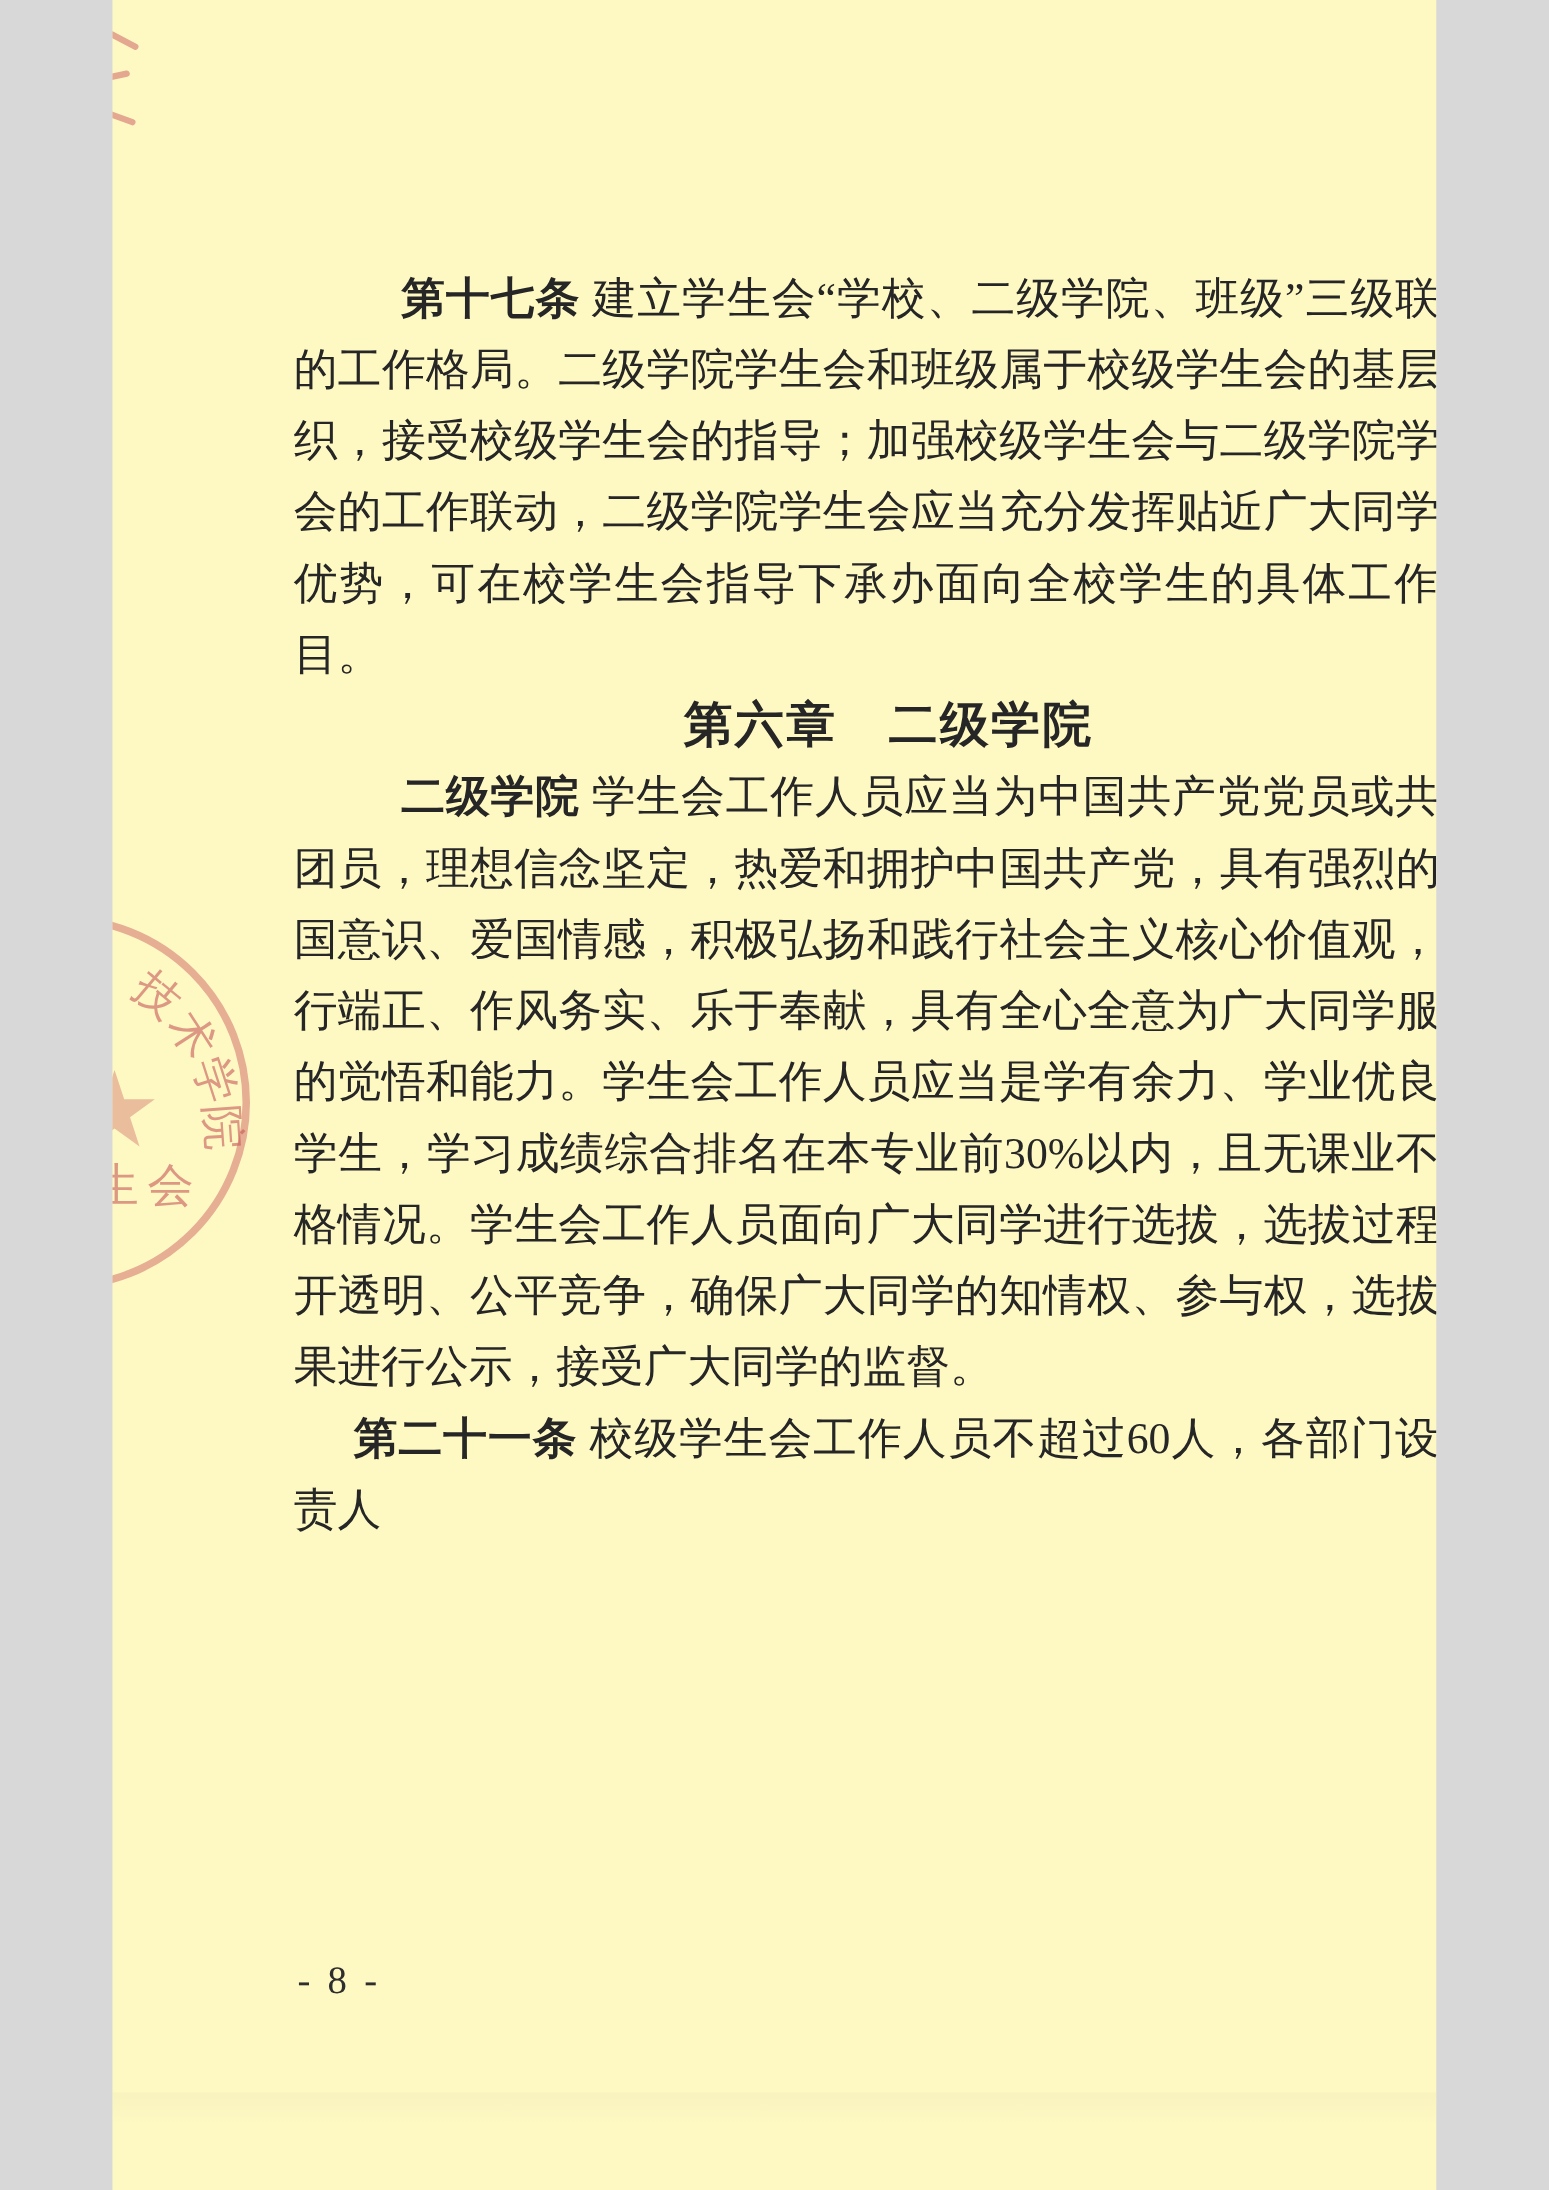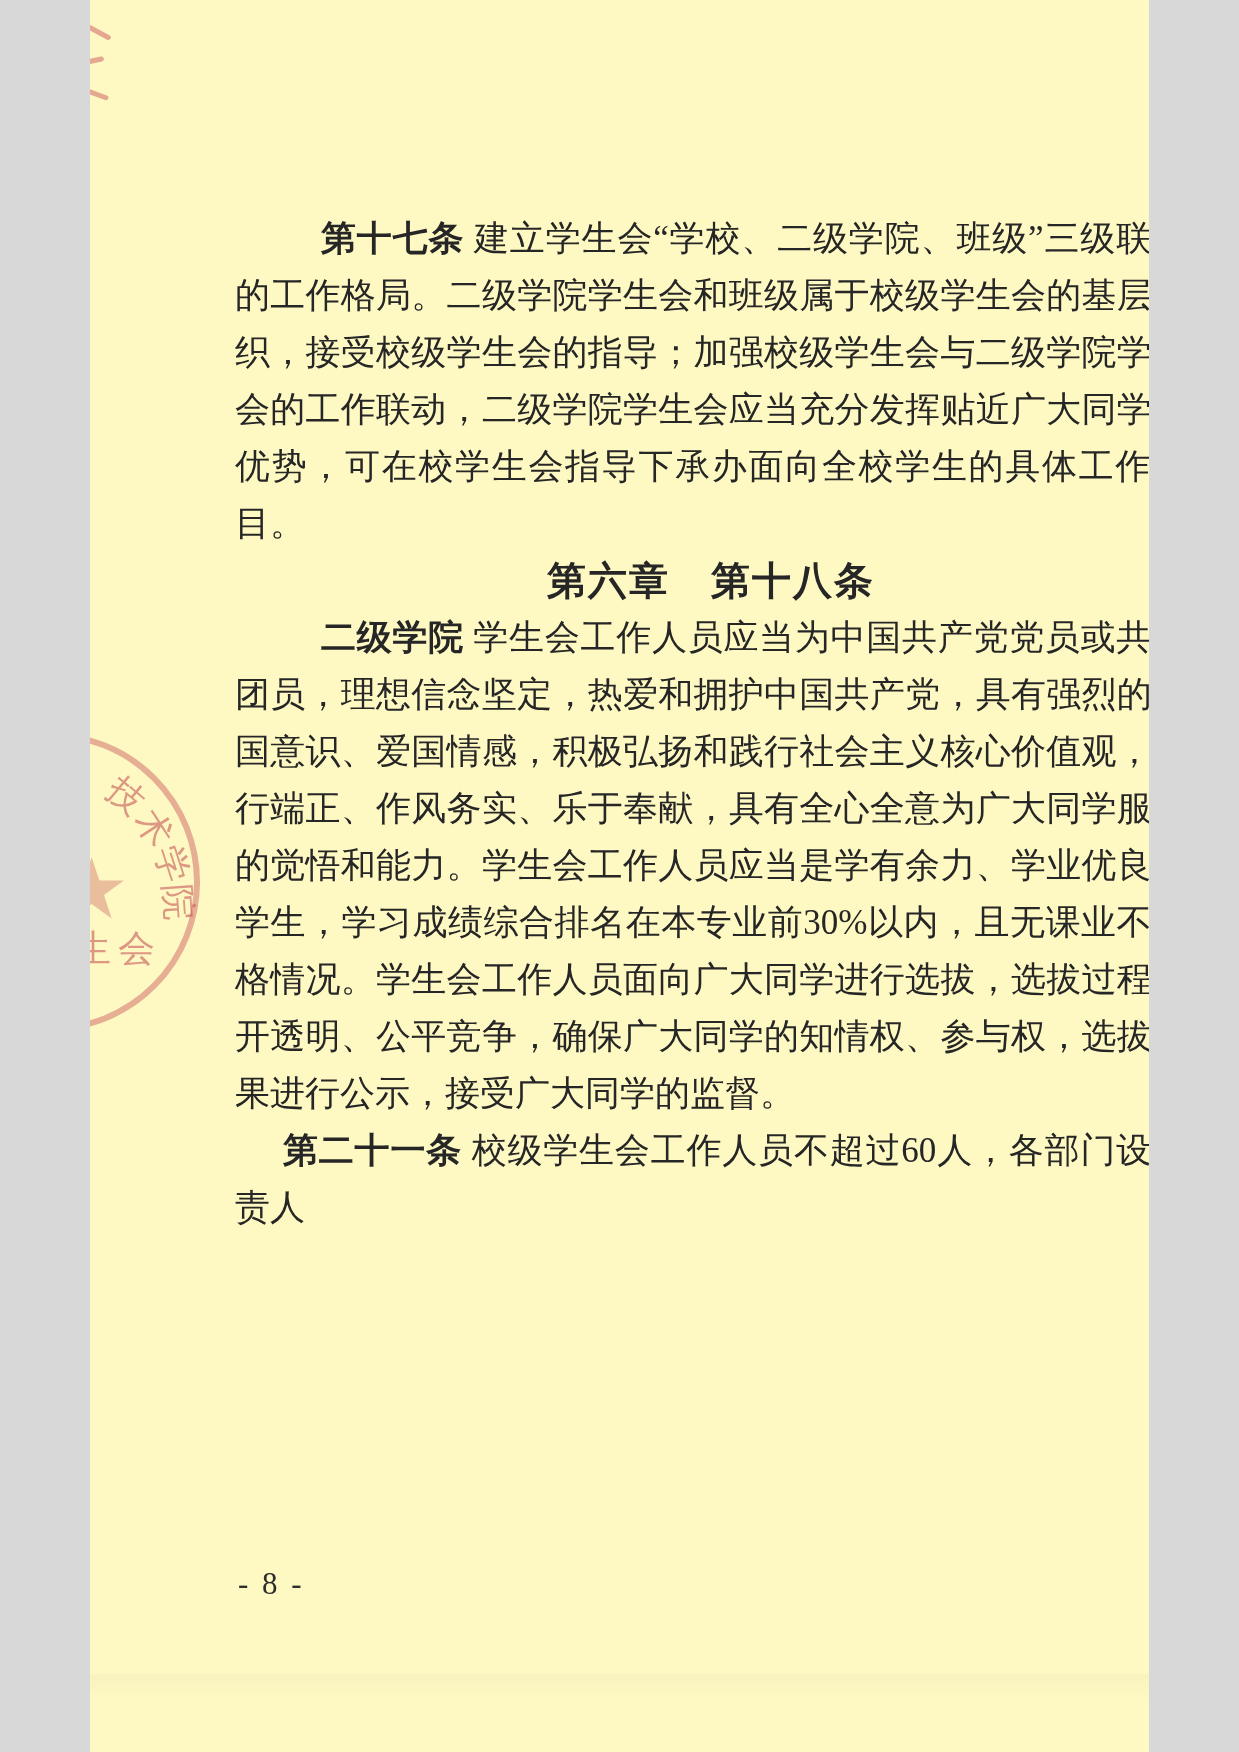--- a/index.html
+++ b/index.html
@@ -98,21 +98,21 @@
 
   <div class="doc-body">
 
     <p>
       <span class="article-lead">第十七条</span>
       <span>建立学生会“学校、二级学院、班级”三级联动的工作格局。二级学院学生会和班级属于校级学生会的基层组织，接受校级学生会的指导；加强校级学生会与二级学院学生会的工作联动，二级学院学生会应当充分发挥贴近广大同学的优势，可在校学生会指导下承办面向全校学生的具体工作项目。</span>
     </p>
 
 
 
-    <p class="chapter-heading">第六章　第十八条</p>
+    <p class="chapter-heading">第六章　二级学院</p>
 
     <p>
       <span class="article-lead">二级学院</span>
       <span>学生会工作人员应当为中国共产党党员或共青团员，理想信念坚定，热爱和拥护中国共产党，具有强烈的爱国意识、爱国情感，积极弘扬和践行社会主义核心价值观，品行端正、作风务实、乐于奉献，具有全心全意为广大同学服务的觉悟和能力。学生会工作人员应当是学有余力、学业优良的学生，学习成绩综合排名在本专业前30%以内，且无课业不及格情况。学生会工作人员面向广大同学进行选拔，选拔过程公开透明、公平竞争，确保广大同学的知情权、参与权，选拔结果进行公示，接受广大同学的监督。</span>
     </p>
 
     <p class="wide-lead">
       <span class="article-lead">第二十一条</span>
       <span>校级学生会工作人员不超过60人，各部门设负责人</span>
     </p>

